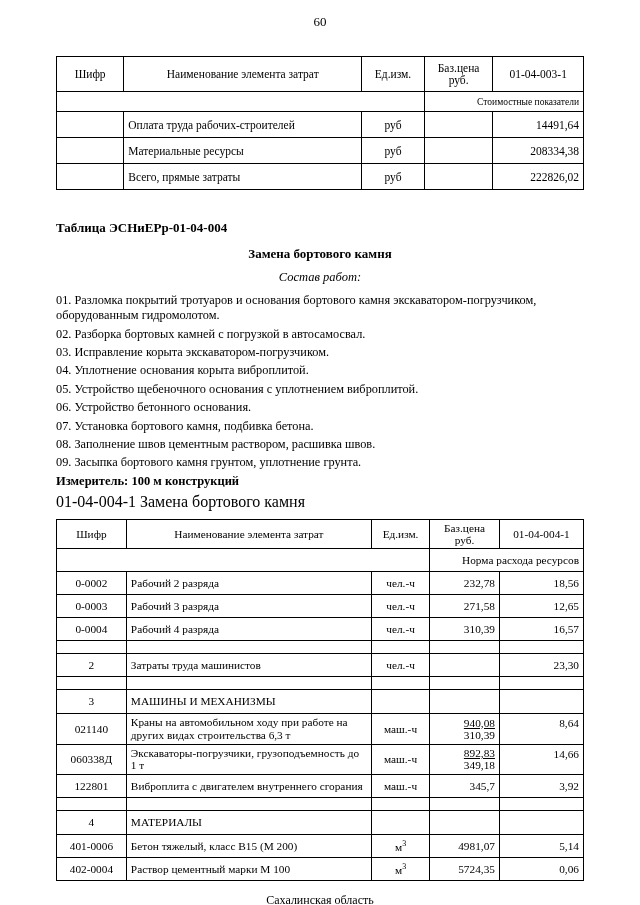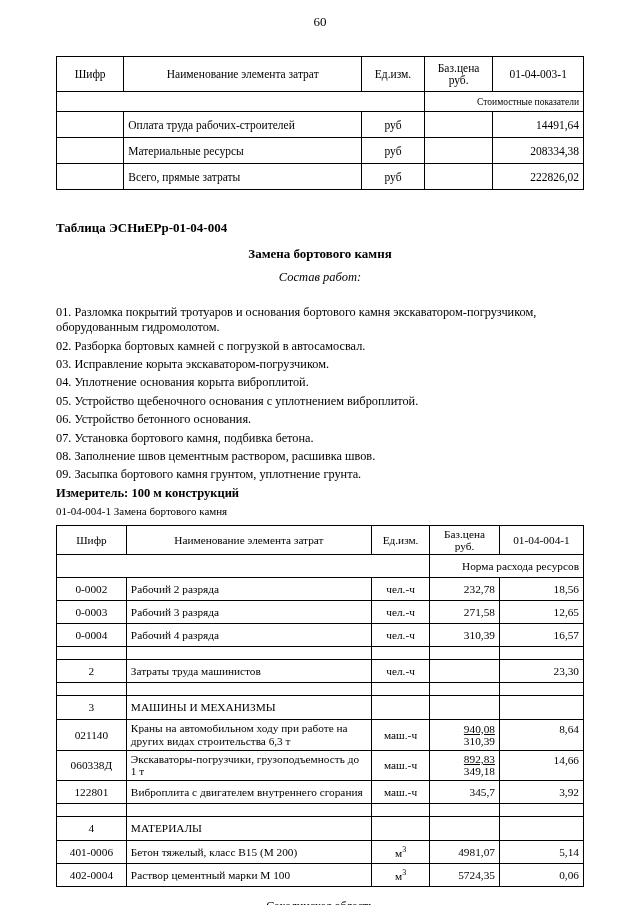--- a/index.html
+++ b/index.html
@@ -73,34 +73,34 @@
     text-align: center;
     font-weight: bold;
     font-size: 13px;
     margin-top: 10px;
   }
   .compos {
     text-align: center;
     font-style: italic;
     font-size: 12.5px;
     margin-top: 8px;
-    margin-bottom: 20px;
+    margin-bottom: 8px;
   }
   .work-list p {
     margin: 0 0 3px 0;
     font-size: 12.3px;
     line-height: 1.25;
   }
   .measure {
     font-size: 12.5px;
     font-weight: bold;
     margin-top: 0;
   }
   .code-line {
-    font-size: 11px;
+    font-size: 16px;
     margin-top: 4px;
     margin-bottom: 8px;
   }
   .underline { text-decoration: underline; }
   .footer {
     text-align: center;
     font-size: 12px;
     margin-top: 12px;
   }
   .two-line { line-height: 1.15; margin-left: 44px; }

